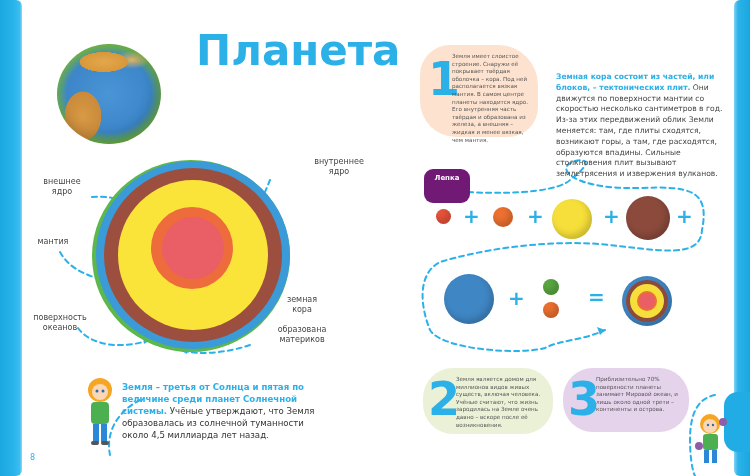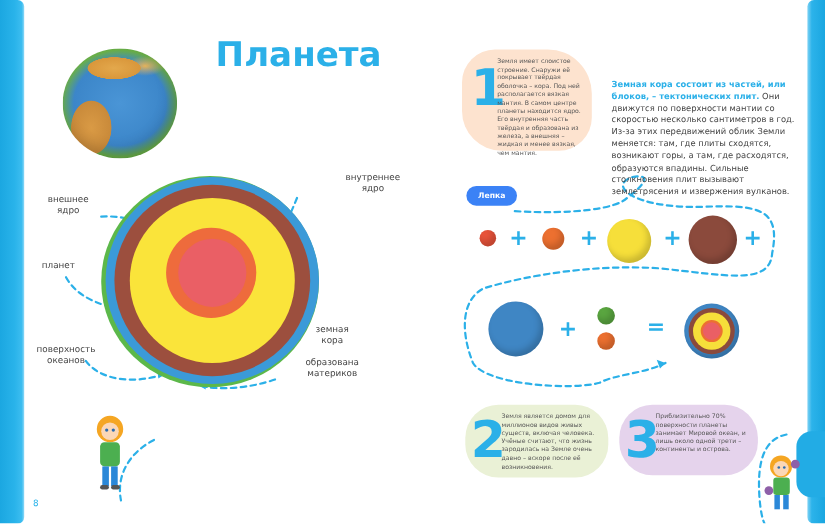--- a/index.html
+++ b/index.html
@@ -15,21 +15,21 @@
   .edge-right { position: absolute; right: 0; top: 0; width: 16px; height: 476px;
     background: linear-gradient(90deg, #7fd2f4 0%, #2cb3ea 25%, #1aa6e0 100%);
     border-radius: 6px 0 0 6px; }
   .edge-right-blob { position: absolute; right: 0; top: 392px; width: 26px; height: 60px;
     background: #22ace5; border-radius: 14px 0 0 14px; }
 
   .page-num { position: absolute; left: 30px; top: 453px; font-size: 8px; color: #29b3ea; }
 
   
   .title { position: absolute; left: 196px; top: 34px; font-family: "DejaVu Sans", sans-serif;
-    font-weight: bold; font-size: 31px; line-height: 33px; color: #2bb0e8; text-align: left; width: 120px; }
+    font-weight: bold; font-size: 42px; line-height: 33px; color: #2bb0e8; text-align: left; width: 120px; }
 
   
   .globe { position: absolute; left: 57px; top: 44px; width: 104px; height: 100px; border-radius: 50%;
     background:
       radial-gradient(ellipse 30px 40px at 25% 72%, #d99a45 0%, #c98a3a 60%, transparent 62%),
       radial-gradient(ellipse 34px 14px at 45% 18%, #e3a84c 0%, #d9973b 70%, transparent 72%),
       radial-gradient(ellipse 20px 10px at 72% 16%, #e5b35a 0%, transparent 90%),
       radial-gradient(ellipse 60px 55px at 50% 50%, #4a95d6 0%, #3c86c9 70%, #6aaf49 88%, #5aa640 100%);
     box-shadow: inset -6px -8px 12px rgba(0,0,0,0.15); }
 
@@ -52,22 +52,22 @@
   .bubble { position: absolute; border-radius: 28px; }
   .b1 { left: 420px; top: 45px; width: 118px; height: 92px; background: #fde3cf; border-radius: 30px 40px 30px 36px; }
   .b2 { left: 423px; top: 368px; width: 130px; height: 66px; background: #eaf1d6; border-radius: 30px; }
   .b3 { left: 563px; top: 368px; width: 126px; height: 64px; background: #e5d3ec; border-radius: 30px; }
   .num { position: absolute; font-weight: bold; color: #2bb0e8; font-size: 46px; line-height: 46px; }
   .small { position: absolute; font-size: 5.6px; line-height: 7.6px; color: #555; }
 
   .plates { position: absolute; left: 556px; top: 48px; width: 172px; font-size: 7.6px; line-height: 10.8px; color: #444; margin-top: 24px; }
   .plates .hl { color: #2bb0e8; font-weight: bold; }
 
-  .tag { position: absolute; left: 424px; top: 169px; width: 46px; height: 18px; border-radius: 9px;
-    background: #3b82f6; color: #fff; font-size: 7px; font-weight: bold; line-height: 18px; text-align: center; }
+  .tag { position: absolute; left: 424px; top: 169px; width: 46px; height: 34px; border-radius: 9px;
+    background: #701a75; color: #fff; font-size: 7px; font-weight: bold; line-height: 18px; text-align: center; }
 
   .ball { position: absolute; border-radius: 50%; box-shadow: inset -3px -4px 6px rgba(0,0,0,0.18); }
   .op { position: absolute; color: #2bb0e8; font-weight: bold; font-size: 20px; line-height: 20px; }
 
   svg.dash { position: absolute; left: 0; top: 0; }
 
   .kid { position: absolute; }
 </style>
 </head>
 <body>
@@ -111,37 +111,40 @@
 
   <div class="section"></div>
   <div class="layer l-crust"></div>
   <div class="layer l-mantle"></div>
   <div class="layer l-outer"></div>
   <div class="layer l-core-o"></div>
   <div class="layer l-core-i"></div>
 
   <div class="label" style="left:262px;top:157px;width:60px;margin-left:47px;">внутреннее ядро</div>
   <div class="label" style="left:40px;top:177px;width:44px;">внешнее ядро</div>
-  <div class="label" style="left:30px;top:237px;width:46px;">планет</div>
+  <div class="label" style="left:30px;top:237px;width:46px;">мантия</div>
   <div class="label" style="left:282px;top:295px;width:40px;">земная кора</div>
   <div class="label" style="left:30px;top:313px;width:60px;">поверхность океанов</div>
   <div class="label" style="left:272px;top:325px;width:60px;">образована материков</div>
 
   <svg class="kid" style="left:82px;top:376px;" width="36" height="72">
     <circle cx="18" cy="14" r="12" fill="#f5a623"></circle>
     <circle cx="18" cy="16" r="8" fill="#fbd7b6"></circle>
     <circle cx="15" cy="15" r="1.5" fill="#2b6cb0"></circle>
     <circle cx="21" cy="15" r="1.5" fill="#2b6cb0"></circle>
     <rect x="9" y="26" width="18" height="22" rx="4" fill="#4caf50"></rect>
     <rect x="11" y="48" width="6" height="18" fill="#2b88d8"></rect>
     <rect x="19" y="48" width="6" height="18" fill="#2b88d8"></rect>
     <rect x="9" y="65" width="8" height="4" rx="2" fill="#555"></rect>
     <rect x="19" y="65" width="8" height="4" rx="2" fill="#555"></rect>
   </svg>
 
+  <div class="lead">
+    <span class="hl">Земля – третья от Солнца и пятая по величине среди планет Солнечной системы.</span><span> Учёные утверждают, что Земля образовалась из солнечной туманности около 4,5 миллиарда лет назад.</span>
+  </div>
 
   <div class="page-num">8</div>
 
   <div class="bubble b1"></div>
   <div class="num" style="left:428px;top:56px;">1</div>
   <div class="small" style="left:452px;top:53px;width:80px;">Земля имеет слоистое строение. Снаружи её покрывает твёрдая оболочка – кора. Под ней располагается вязкая мантия. В самом центре планеты находится ядро. Его внутренняя часть твёрдая и образована из железа, а внешняя – жидкая и менее вязкая, чем мантия.</div>
 
   <div class="plates">
     <span class="hl">Земная кора состоит из частей, или блоков, – тектонических плит.</span><span> Они движутся по поверхности мантии со скоростью несколько сантиметров в год. Из-за этих передвижений облик Земли меняется: там, где плиты сходятся, возникают горы, а там, где расходятся, образуются впадины. Сильные столкновения плит вызывают землетрясения и извержения вулканов.</span>
   </div>

